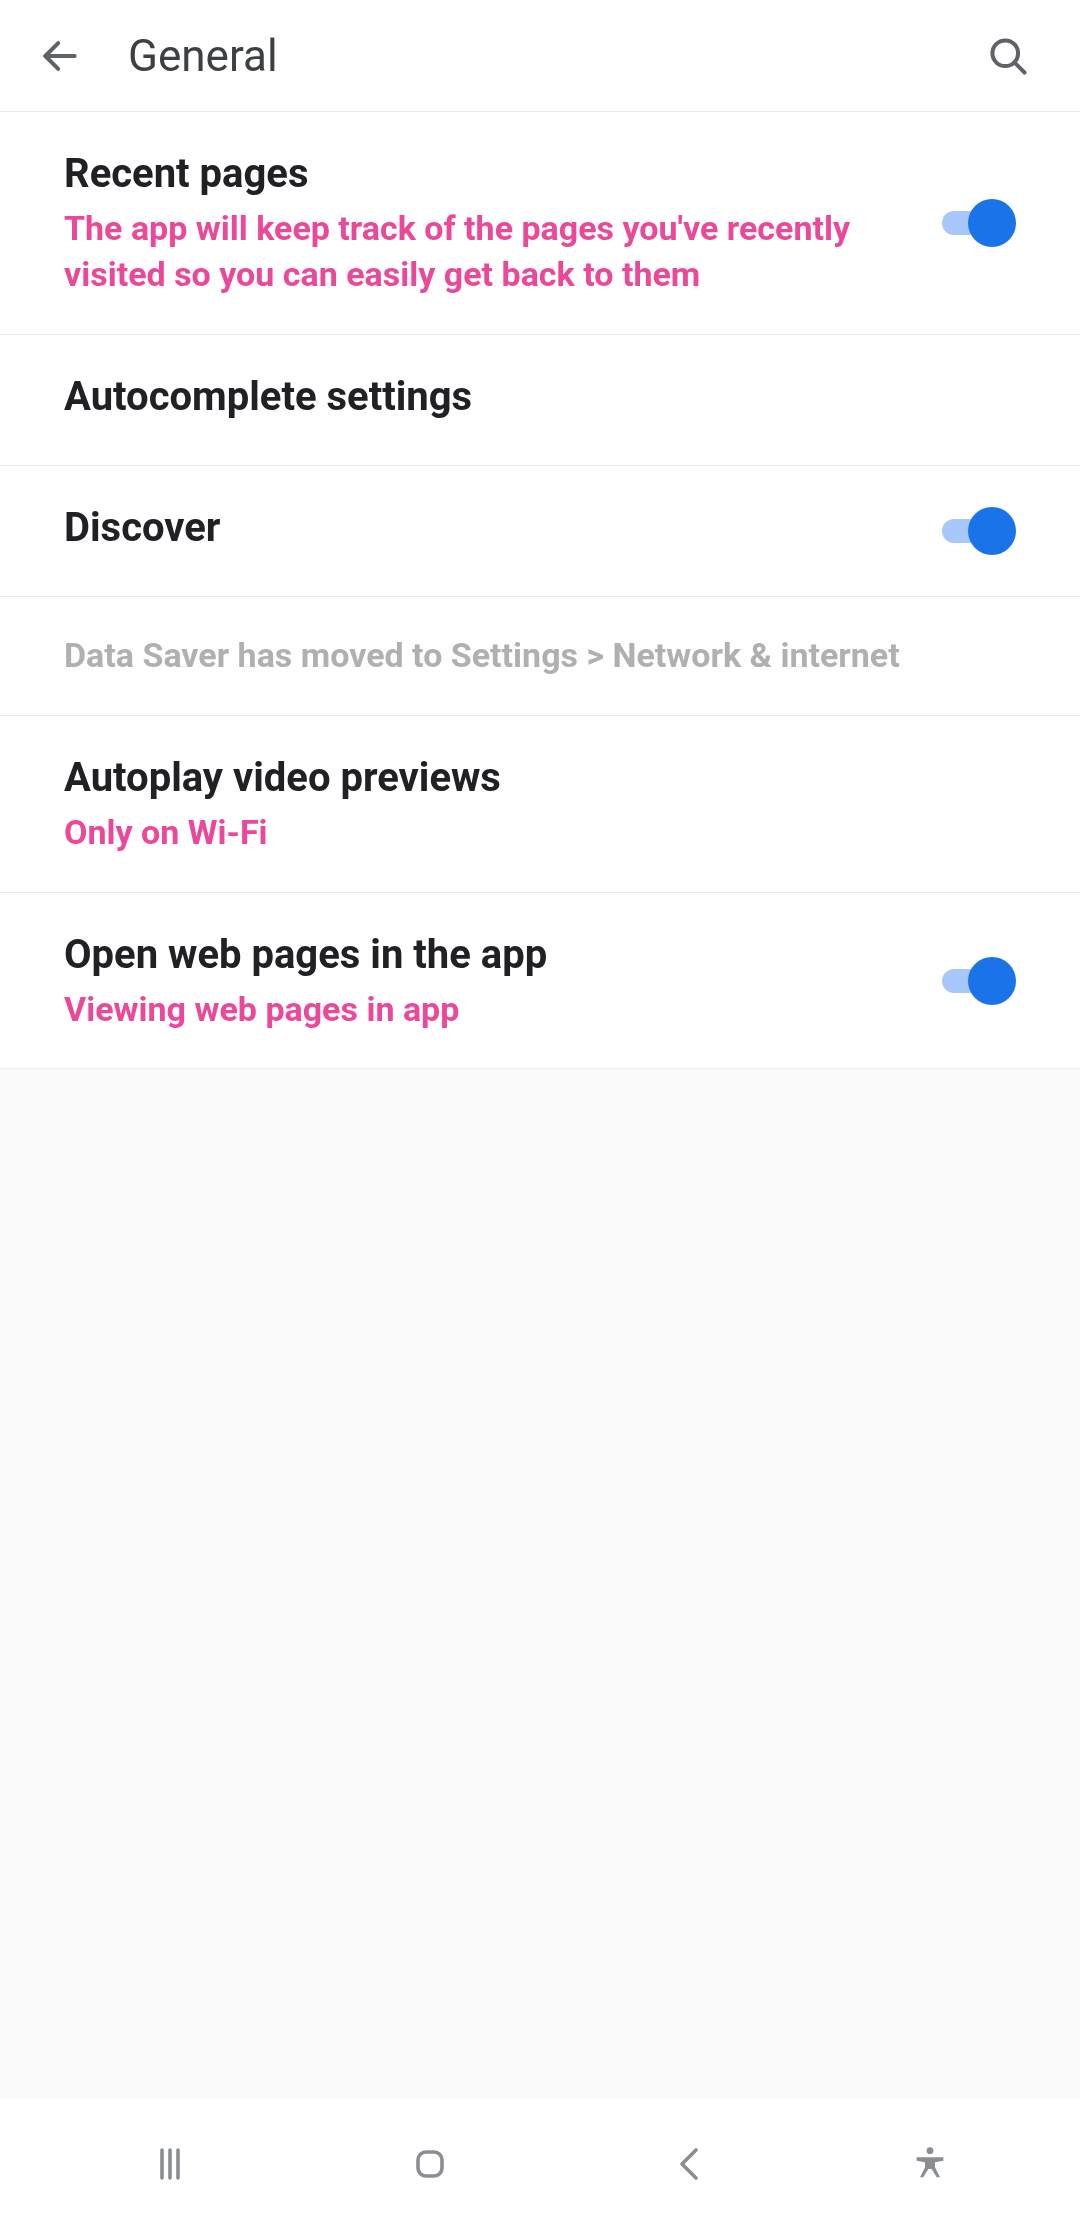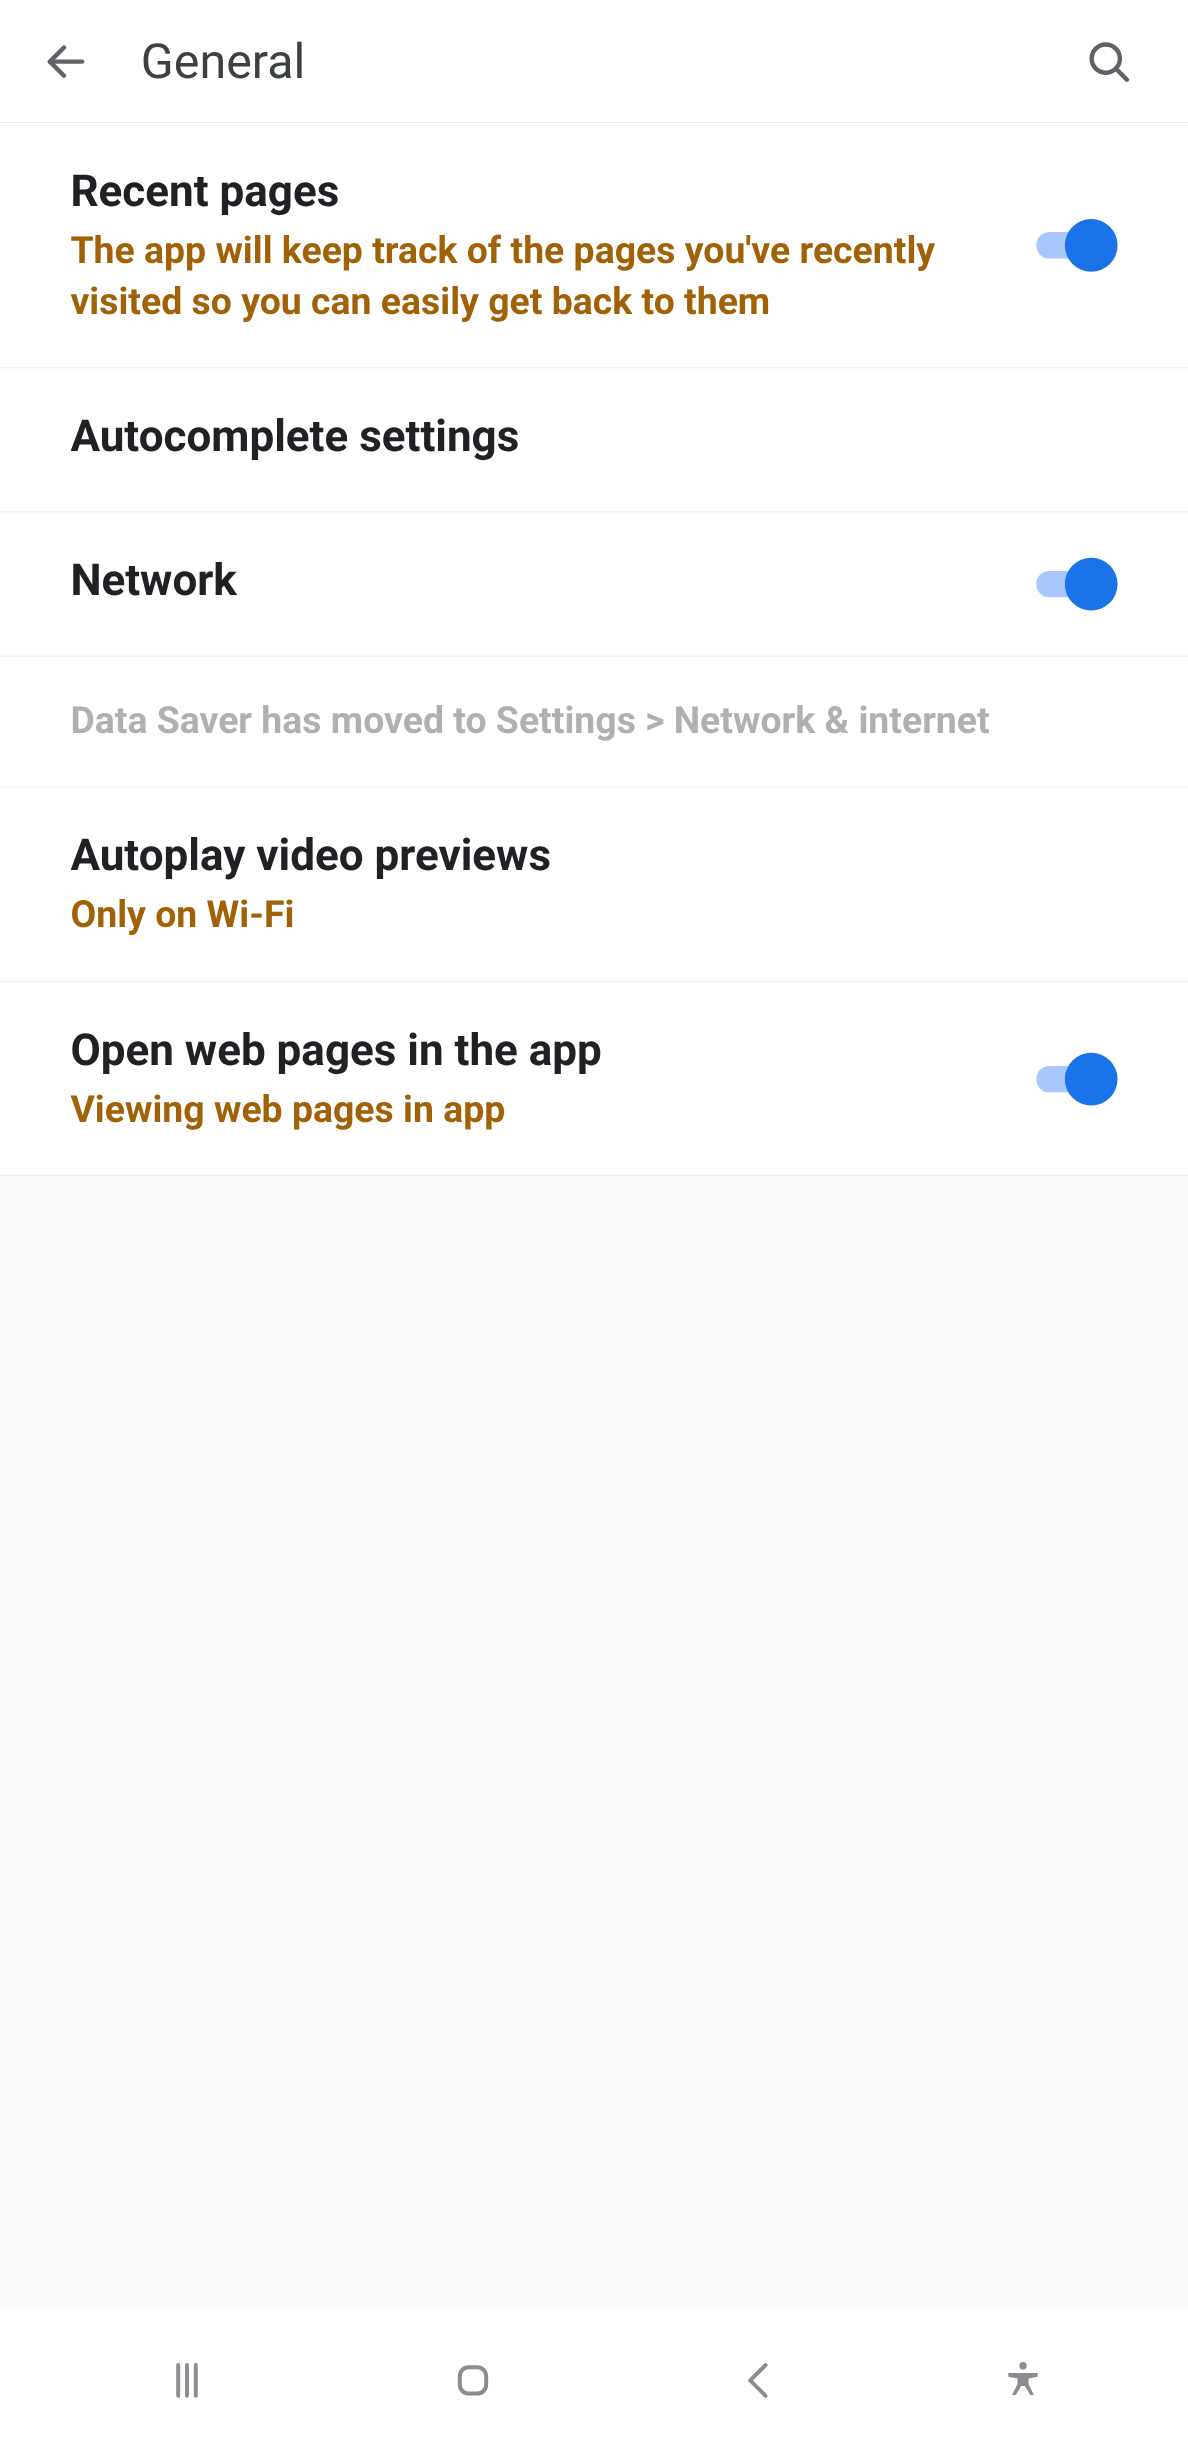--- a/index.html
+++ b/index.html
@@ -61,21 +61,21 @@
     padding-right: 32px;
   }
   .item-title {
     font-size: 40px;
     color: #202124;
     line-height: 1.3;
     margin-bottom: 6px;
   }
   .item-sub {
     font-size: 34px;
-    color: #a16207;
+    color: #ec4899;
     line-height: 1.35;
   }
   .item.disabled .item-title,
   .item.disabled .item-sub {
     color: #b0b0b0;
   }
   .toggle {
     width: 80px;
     height: 48px;
     position: relative;
@@ -154,21 +154,21 @@
   </div>
 
   <div class="item">
     <div class="item-text">
       <div class="item-title">Autocomplete settings</div>
     </div>
   </div>
 
   <div class="item">
     <div class="item-text">
-      <div class="item-title">Network</div>
+      <div class="item-title">Discover</div>
     </div>
     <div class="toggle">
       <div class="toggle-track"></div>
       <div class="toggle-thumb"></div>
     </div>
   </div>
 
   <div class="item disabled">
     <div class="item-text">
       <div class="item-sub">Data Saver has moved to Settings &gt; Network &amp; internet</div>

